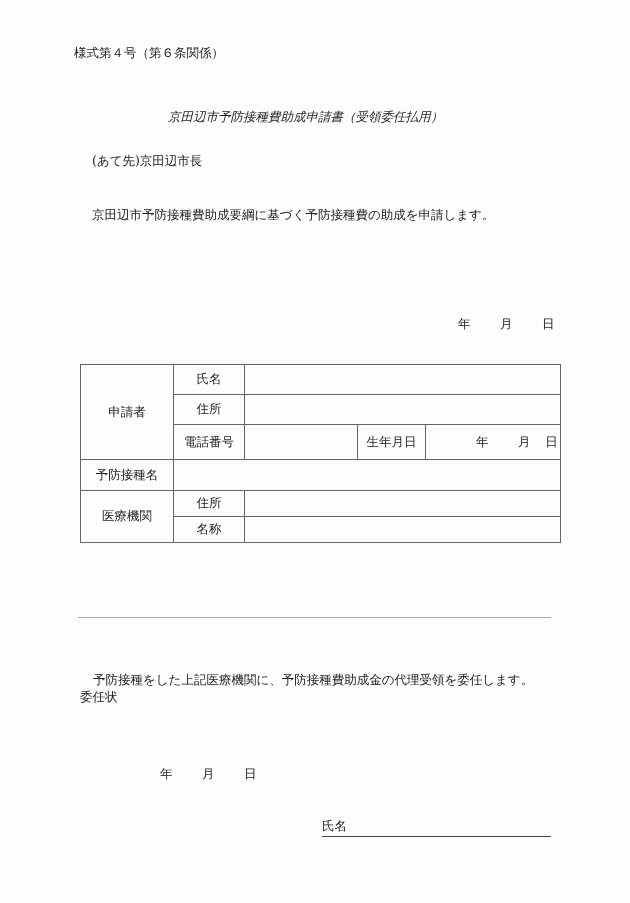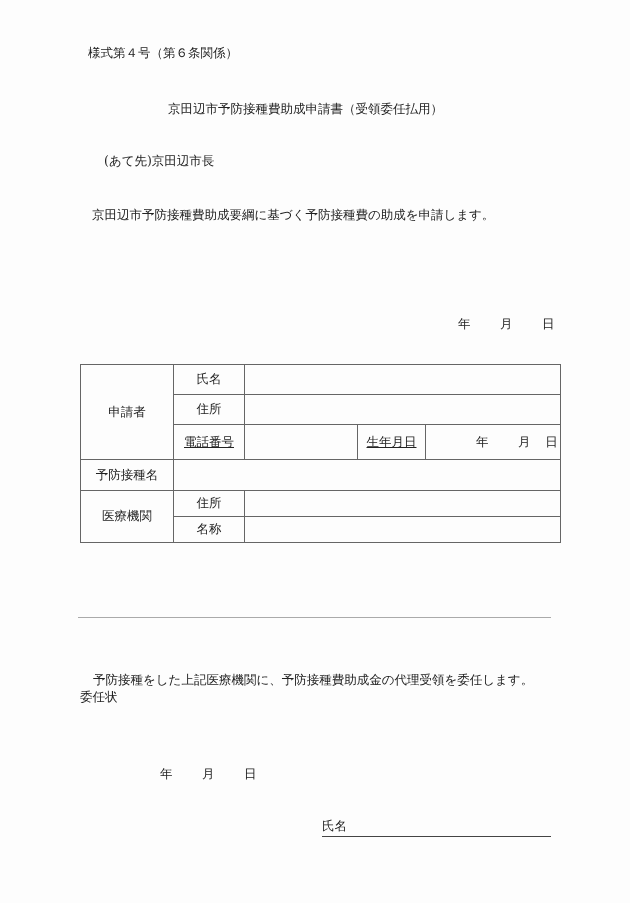--- a/index.html
+++ b/index.html
@@ -10,23 +10,23 @@
     body {
       width: 630px;
       height: 903px;
       position: relative;
       overflow: hidden;
       font-family: "DejaVu Serif", "Liberation Serif", serif;
       color: #222;
       font-size: 12.5px;
     }
     .abs { position: absolute; white-space: nowrap; }
-    #form-number { left: 88px; top: 45px; }
-    #doc-title { left: 168px; top: 101px; }
-    #addressee { left: 104px; top: 153px; }
+    #form-number { left: 74px; top: 45px; }
+    #doc-title { left: 168px; top: 109px; font-style: italic; }
+    #addressee { left: 92px; top: 153px; }
     #statement { left: 92px; top: 207px; }
     .date-row { display: flex; }
     .date-row span { display: inline-block; }
     #header-date { left: 458px; top: 316px; }
     #header-date .y { width: 42px; }
     #header-date .m { width: 42px; }
 
     table.app-table {
       position: absolute;
       left: 80px;
@@ -37,21 +37,21 @@
     }
     table.app-table td {
       border: 1px solid #666;
       padding: 0;
       text-align: center;
       font-size: 12.5px;
       color: #222;
     }
     .r1 td { height: 29px; }
     .r2 td { height: 29px; }
-    .r3 td { height: 34px; text-decoration: underline; }
+    .r3 td { height: 34px; }
     .r4 td { height: 30px; }
     .r5 td { height: 25px; }
     .r6 td { height: 25px; }
     .dob-val { text-align: center; padding-left: 33px !important; }
     .dob-val span { display: inline-block; }
     .dob-val .y { width: 42px; }
     .dob-val .m { width: 42px; }
 
     #separator {
       position: absolute;

